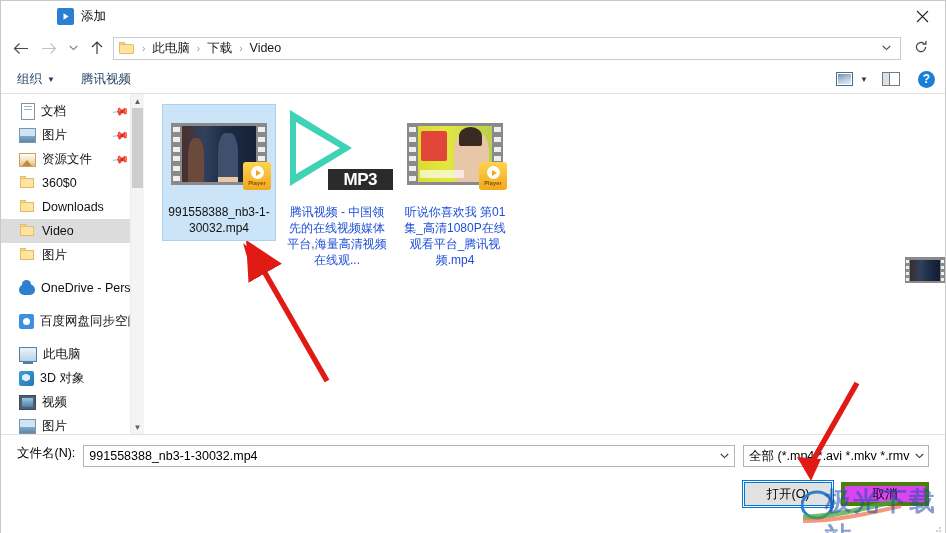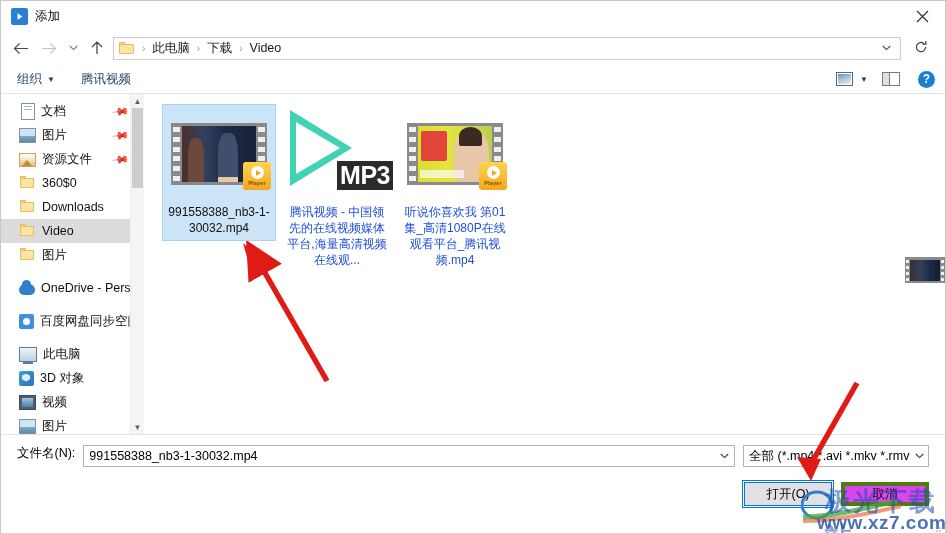--- a/index.html
+++ b/index.html
@@ -5,21 +5,21 @@
   html,body{margin:0;padding:0;}
   body{
     width:946px;height:533px;overflow:hidden;
     font-family:"Liberation Sans","DejaVu Sans",sans-serif;
     font-size:12.5px;color:#000;background:#fff;
     -webkit-font-smoothing:antialiased;
   }
   .dialog{position:relative;width:946px;height:533px;background:#fff;border:1px solid #c8c8c8;box-sizing:border-box;}
 
   
-  .titlebar{height:30px;display:flex;align-items:center;background:#fff;padding-left:10px;}
+  .titlebar{height:30px;display:flex;align-items:center;background:#fff;padding-left:10px;margin-left:46px;}
   .app-icon{width:17px;height:17px;border-radius:2px;background:#2a7fd4;display:flex;align-items:center;justify-content:center;margin-right:7px;flex:none;}
   .app-icon svg{display:block;}
   .title-text{font-size:12.5px;color:#000;}
   .titlebar-spacer{flex:1;}
   .close-btn{width:46px;height:30px;display:flex;align-items:center;justify-content:center;}
   .close-btn svg{display:block;}
 
   
   .navbar{height:34px;display:flex;align-items:center;padding:0 8px 0 6px;gap:0;}
   .navbtn{width:28px;height:28px;display:flex;align-items:center;justify-content:center;color:#555;flex:none;}
@@ -104,21 +104,21 @@
   .frame-b:after{content:"";position:absolute;right:14%;top:2%;width:30%;height:34%;background:#3a2a22;border-radius:50% 50% 12% 12%;}
   .frame-b .cap{position:absolute;left:3px;top:5px;width:26px;height:30px;background:#e2453a;border-radius:2px;z-index:3;}
   .frame-b .cap2{position:absolute;left:2px;bottom:4px;width:44px;height:8px;background:rgba(255,255,255,.65);z-index:3;}
   .badge{position:absolute;right:-4px;bottom:-5px;width:28px;height:28px;background:linear-gradient(180deg,#ffd34d,#f2a81e);border-radius:3px;display:flex;flex-direction:column;align-items:center;justify-content:center;z-index:4;}
   .badge .pl{width:13px;height:13px;border-radius:50%;background:#fff;display:flex;align-items:center;justify-content:center;}
   .badge .pl i{display:block;width:0;height:0;border-left:5px solid #f0a51b;border-top:3.5px solid transparent;border-bottom:3.5px solid transparent;margin-left:2px;}
   .badge .tx{font-size:5.5px;color:#7a4e06;font-weight:bold;letter-spacing:.2px;margin-top:1px;}
   .mp3thumb{width:100px;height:92px;position:relative;}
   .mp3thumb .tri{position:absolute;left:3px;top:2px;width:0;height:0;border-left:62px solid #3fd2b5;border-top:38px solid transparent;border-bottom:38px solid transparent;}
   .mp3thumb .tri:after{content:"";position:absolute;left:-56px;top:-26px;width:0;height:0;border-left:44px solid #fff;border-top:26px solid transparent;border-bottom:26px solid transparent;}
-  .mp3thumb .mp3tag{position:absolute;right:-6px;bottom:10px;background:#2b2b2b;color:#fff;font-size:25px;font-weight:bold;line-height:1;padding:2px 3px;letter-spacing:-.5px;font-family:"Liberation Sans",sans-serif;}
+  .mp3thumb .mp3tag{position:absolute;right:-6px;bottom:10px;background:#2b2b2b;color:#fff;font-size:17px;font-weight:bold;line-height:1;padding:2px 16px;letter-spacing:-.5px;font-family:"Liberation Sans",sans-serif;}
   .fname{margin-top:4px;font-size:12px;line-height:16px;text-align:center;color:#1d4ed8;width:104px;word-break:break-all;}
   .fileitem.sel .fname{color:#111;}
   
   .preview-sliver{position:absolute;right:0;top:163px;width:40px;}
   .preview-sliver .mini{width:40px;height:26px;background:#8a8a8a;display:flex;align-items:center;}
   .preview-sliver .mini .perf{width:5px;height:100%;display:flex;flex-direction:column;justify-content:space-around;padding:1px 0;box-sizing:border-box;align-items:center;}
   .preview-sliver .mini .perf i{width:3px;height:3px;background:#efefef;display:block;}
   .preview-sliver .mini .fr{flex:1;height:21px;background:linear-gradient(90deg,#3a2d2c 0%,#31405c 35%,#1b2942 70%,#131d30 100%);}
 
   
@@ -467,21 +467,20 @@
   </div>
 
   <div class="wm" style="left:800px;top:482px;">
     <svg width="146" height="50" viewBox="0 0 146 50">
       <ellipse cx="16" cy="22" rx="15" ry="13" fill="none" stroke="#2f7fd0" stroke-width="3"></ellipse>
       <path d="M2 34 C30 34 60 26 96 18" stroke="#4aa43c" stroke-width="5" fill="none" opacity=".75"></path>
       <path d="M2 38 C34 38 66 31 100 23" stroke="#e8562a" stroke-width="4" fill="none" opacity=".6"></path>
     </svg>
   </div>
   <div class="wm wm-text" style="left:824px;top:483px;">极光下载站</div>
-  <div class="wm wm-url" style="left:816px;top:511px;">www.xz7.com</div>
 
   <svg class="anno" style="left:238px;top:240px;" width="110" height="145" viewBox="0 0 110 145">
     <defs>
       <marker id="ah1" markerWidth="7" markerHeight="7" refX="3" refY="3.5" orient="auto">
         <polygon points="0,0 7,3.5 0,7" fill="#e01b16"></polygon>
       </marker>
     </defs>
     <path d="M88 140 L18 18" stroke="#e01b16" stroke-width="5.5" fill="none" marker-end="url(#ah1)"></path>
     <polygon points="4,2 26,22 12,30" fill="#e01b16"></polygon>
   </svg>

